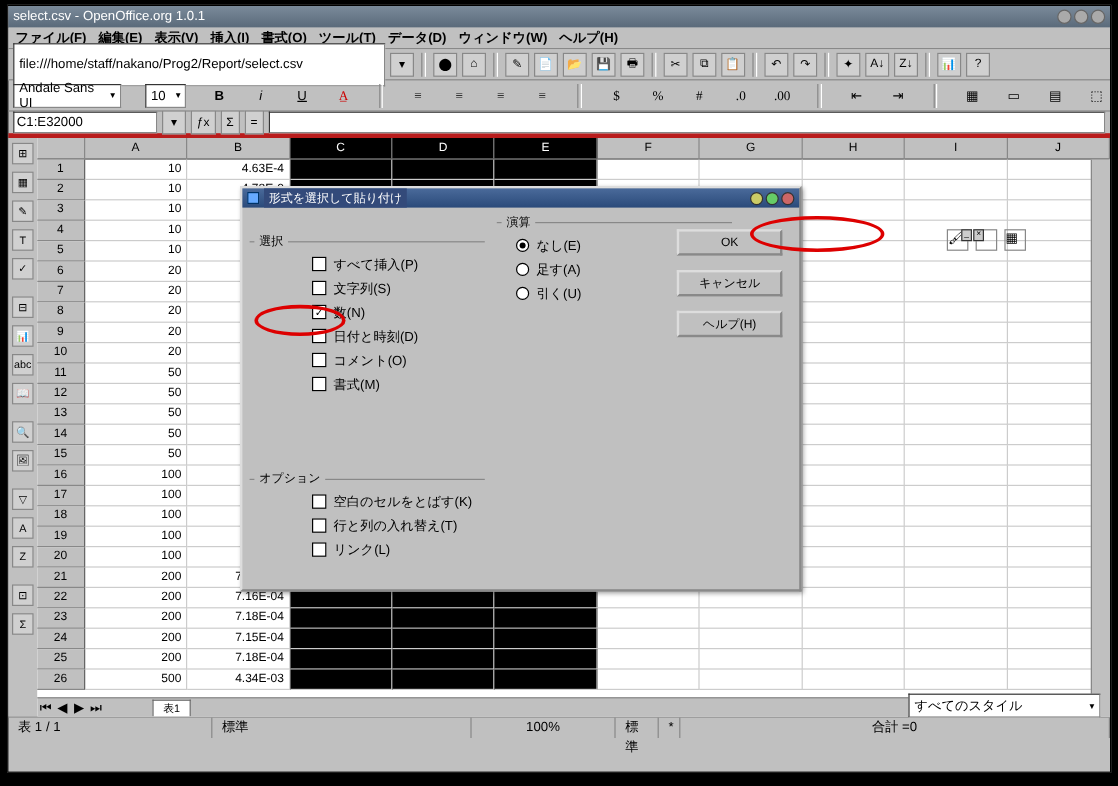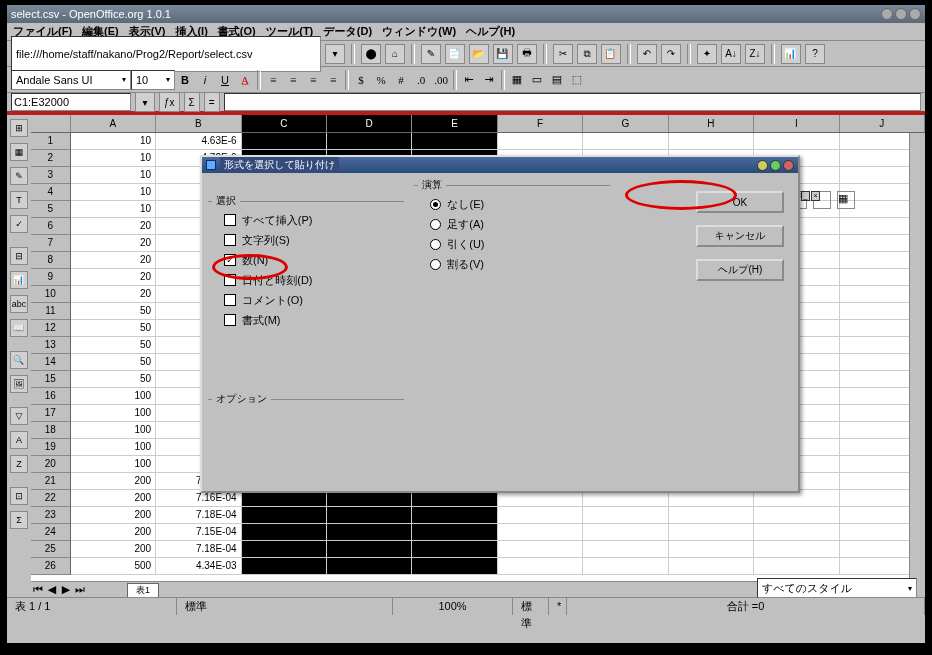--- a/index.html
+++ b/index.html
@@ -8,21 +8,21 @@
 .titlebar { height:18px; background:linear-gradient(#7a8a9a,#5a6a7a); color:#fff; display:flex; align-items:center; padding:0 4px; font-size:11px; }
 .titlebar .wb { margin-left:auto; display:flex; gap:2px; }
 .wbtn { width:12px; height:12px; border-radius:50%; background:#aaa; border:1px solid #666; }
 .menubar { height:18px; display:flex; align-items:center; gap:10px; padding:2px 6px; border-bottom:1px solid #888; background:#c0c0c0;font-weight:bold; }
 .menubar span { cursor:default; }
 .u { text-decoration:underline; }
 .tb { height:26px; display:flex; align-items:center; gap:4px; padding:2px 4px; border-bottom:1px solid #888; background:#c0c0c0; }
 .urlbox { width:310px; height:36px; border:1px inset #888; background:#fff; padding:2px 4px; font-size:11px; }
 .ico { width:20px; height:20px; border:1px solid #888; display:inline-flex; align-items:center; justify-content:center; background:#d0d0d0; font-size:10px; }
 .sep { width:4px; height:20px; border-left:1px solid #888; border-right:1px solid #fff; margin:0 2px; }
-.fmt { height:26px; display:flex; align-items:center; gap:0; padding:2px 4px; border-bottom:1px solid #888; }
+.fmt { height:26px; display:flex; align-items:center; gap:20px; padding:2px 4px; border-bottom:1px solid #888; }
 .combo { height:20px; border:1px inset #888; background:#fff; padding:2px 4px; display:flex; align-items:center; }
 .combo .arr { margin-left:auto; font-size:8px; }
 .fbtn { width:20px; height:20px; display:inline-flex; align-items:center; justify-content:center; font-family:serif; }
 .cellref { height:22px; display:flex; align-items:center; gap:4px; padding:2px 4px; border-bottom:4px solid #b91c1c; }
 .cellref .box { width:120px; height:18px; border:1px inset #888; background:#fff; padding:2px; }
 .cellref .fx { width:auto; padding:0 4px; }
 .sheet { position:relative; height:482px; display:flex; }
 .lt { width:24px; background:#c0c0c0; display:flex; flex-direction:column; gap:6px; padding-top:4px; align-items:center; }
 .lt .li { width:18px; height:18px; border:1px solid #888; background:#d0d0d0; font-size:9px; display:flex; align-items:center; justify-content:center; }
 .grid { flex:1; overflow:hidden; position:relative; background:#fff; }
@@ -34,29 +34,29 @@
 .row { display:flex; height:17px; }
 .rh { width:40px; background:#c0c0c0; border-right:1px solid #666; border-bottom:1px solid #888; text-align:center; font-size:10px; line-height:16px; }
 .cell { width:86px; border-right:1px solid #ccc; border-bottom:1px solid #ccc; text-align:right; padding-right:4px; font-size:10px; line-height:16px; overflow:hidden; }
 .cell.sel { background:#000; color:#fff; }
 .grid .vscroll { position:absolute; right:0; top:18px; bottom:0; width:16px; background:#c0c0c0; border-left:1px solid #888; }
 .grid .hscroll { position:absolute; left:0; right:16px; bottom:0; height:16px; background:#c0c0c0; border-top:1px solid #888; display:flex; align-items:center; }
 .tabbtn { height:14px; padding:0 8px; background:#fff; border:1px solid #666; border-bottom:none; font-size:9px; margin-left:40px; }
 .status { height:18px; display:flex; align-items:center; border-top:1px solid #888; font-size:10px; }
 .status .sc { border-right:1px solid #888; padding:0 8px; height:17px; line-height:17px; }
 
-.dlg { position:absolute; left:200px; top:155px; width:600px; height:338px; background:#c0c0c0; border:2px outset #ddd; box-shadow:2px 2px 4px rgba(0,0,0,0.4); }
+.dlg { position:absolute; left:200px; top:155px; width:468px; height:338px; background:#c0c0c0; border:2px outset #ddd; box-shadow:2px 2px 4px rgba(0,0,0,0.4); }
 .dlg .dtb { height:16px; background:linear-gradient(#4a6a9a,#2a4a7a); display:flex; align-items:center; padding:0 4px; }
 .dlg .dtb .dtxt { background:#334a7a; color:#fff; padding:1px 4px; font-size:10px; }
 .dlg .dtb .dwb { margin-left:auto; display:flex; gap:2px; }
 .dlg .dtb .dwbtn { width:11px; height:11px; border-radius:50%; border:1px solid #333; }
 .dlg .body { padding:8px 12px; position:relative; height:320px; }
 .grp { position:absolute; border-top:1px solid #888; }
 .grp .gl { position:absolute; top:-8px; left:4px; background:#c0c0c0; padding:0 4px; font-size:10px; }
-.ck { display:flex; align-items:center; gap:6px; height:20px; font-size:10px; }
+.ck { display:flex; align-items:center; gap:6px; height:20px; font-size:10px;margin-left:36px; }
 .ck .box { width:12px; height:12px; border:1px solid #000; background:#fff; display:inline-flex; align-items:center; justify-content:center; font-size:9px; }
 .rd { display:flex; align-items:center; gap:6px; height:20px; font-size:10px; }
 .rd .circ { width:11px; height:11px; border:1px solid #000; border-radius:50%; background:#fff; display:inline-flex; align-items:center; justify-content:center; }
 .rd .circ.on::after { content:""; width:5px; height:5px; background:#000; border-radius:50%; }
 .dbtn { width:88px; height:22px; border:2px outset #ddd; background:#c0c0c0; font-size:10px; }
 .ring { position:absolute; border:3px solid #d00; border-radius:50%; pointer-events:none; }
 .rt { position:absolute; right:6px; top:186px; width:130px; display:flex; gap:6px; align-items:center; }
 .rt .ri { width:18px; height:18px; border:1px solid #888; }
 .stylebox { position:absolute; right:8px; top:573px; width:160px; height:20px; border:1px inset #888; background:#fff; display:flex; align-items:center; padding:0 4px; font-size:10px; }
 .stylebox .arr { margin-left:auto; font-size:8px; }
@@ -195,21 +195,21 @@
         <div class="ch col">F</div>
         <div class="ch col">G</div>
         <div class="ch col">H</div>
         <div class="ch col">I</div>
         <div class="ch col">J</div>
       </div>
       <div class="rows" id="rows">
           <div class="row">
             <div class="rh">1</div>
             <div class="cell">10</div>
-            <div class="cell">4.63E-6</div>
+            <div class="cell">4.63E-4</div>
             <div class="cell sel"></div>
             <div class="cell sel"></div>
             <div class="cell sel"></div>
             <div class="cell"></div>
             <div class="cell"></div>
             <div class="cell"></div>
             <div class="cell"></div>
             <div class="cell"></div>
           </div>
           <div class="row">
@@ -624,29 +624,39 @@
             <span>なし(E)</span>
           </div>
         <div class="rd">
             <span class="circ"></span>
             <span>足す(A)</span>
           </div>
         <div class="rd">
             <span class="circ"></span>
             <span>引く(U)</span>
           </div>
-        <div class="rd">
-            <span class="circ"></span>
-            <span>割る(V)</span>
-          </div>
       </div>
     </div>
 
     <div class="grp" style="left:6px; top:226px; width:196px; height:90px;">
       <span class="gl">オプション</span>
+      <div style="padding:8px 0 0 16px">
+        <div class="ck">
+            <span class="box"></span>
+            <span>空白のセルをとばす(K)</span>
+          </div>
+        <div class="ck">
+            <span class="box"></span>
+            <span>行と列の入れ替え(T)</span>
+          </div>
+        <div class="ck">
+            <span class="box"></span>
+            <span>リンク(L)</span>
+          </div>
+      </div>
     </div>
 
 
     <button class="dbtn" style="position:absolute;right:14px;top:18px">OK</button>
     <button class="dbtn" style="position:absolute;right:14px;top:52px">キャンセル</button>
     <button class="dbtn" style="position:absolute;right:14px;top:86px">ヘルプ(H)</button>
   </div>
 </div>
 
 <div class="ring" style="left:212px; top:254px; width:76px; height:26px;"></div>

